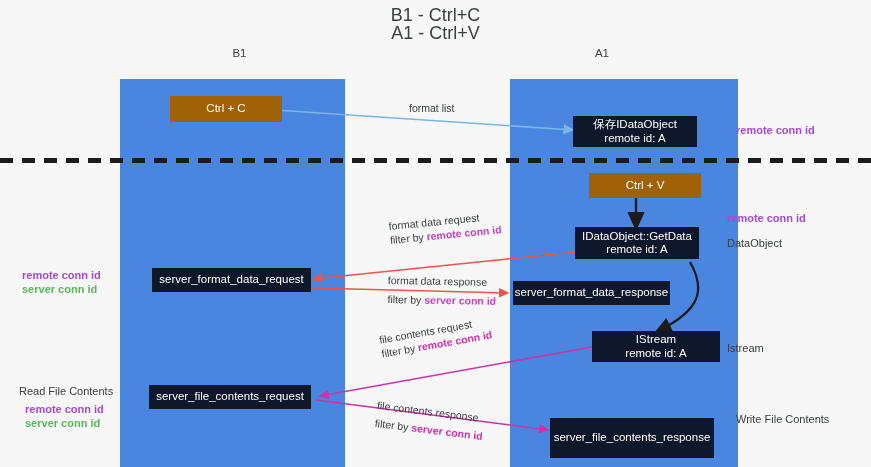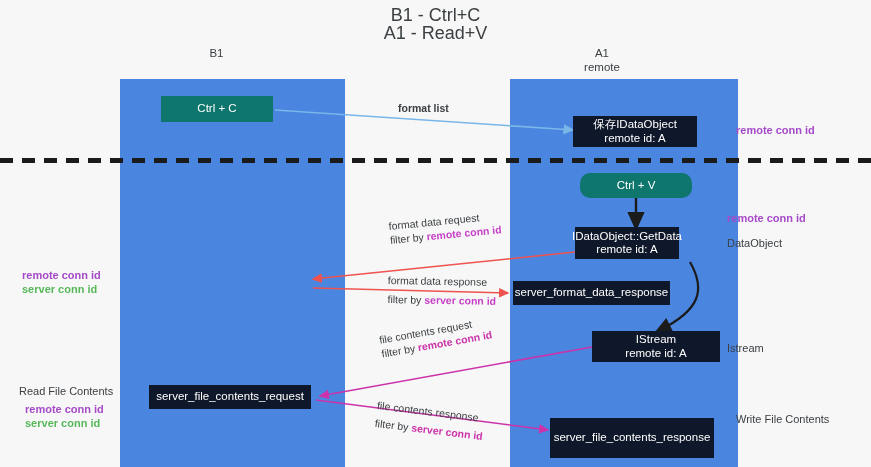--- a/index.html
+++ b/index.html
@@ -30,21 +30,21 @@
 
   
   .box{
     position:absolute;
     display:flex;flex-direction:column;align-items:center;justify-content:center;
     color:#ffffff;font-size:11.5px;line-height:13.5px;text-align:center;
     box-sizing:border-box;
     padding:2px 4px;
   }
   .box span{display:block;white-space:nowrap;}
-  .box.green{background:#0f766e;}
+  .box.green{background:#a16207;margin-left:9px;}
   .box.orange{background:#0f172a;}
 
   
   .dashline{
     position:absolute;left:0;width:871px;top:158px;height:5px;
     background:repeating-linear-gradient(to right,#1b1b1b 0 13px, rgba(0,0,0,0) 13px 22px);
   }
 
   
   .note{
@@ -64,29 +64,28 @@
 
   svg.overlay{position:absolute;left:0;top:0;width:871px;height:467px;overflow:visible;}
 </style>
 </head>
 <body>
 
 <div id="stage">
 
   <div class="title">
     <div>B1 - Ctrl+C</div>
-    <div>A1 - Read+V</div>
+    <div>A1 - Ctrl+V</div>
   </div>
 
-  <div class="col-head" style="left:104px;top:47px;width:225px;">
+  <div class="col-head" style="left:127px;top:47px;width:225px;">
     <div>B1</div>
   </div>
   <div class="col-head" style="left:488px;top:47px;width:228px;">
     <div>A1</div>
-    <div>remote</div>
   </div>
 
   <div class="lane" style="left:120px;top:79px;width:225px;height:388px;"></div>
   <div class="lane" style="left:510px;top:79px;width:228px;height:388px;"></div>
 
   <svg class="overlay" viewBox="0 0 871 467">
     <defs>
       <marker id="ah-blue" markerWidth="7" markerHeight="7" refX="6" refY="3.2" orient="auto">
         <path d="M0,0 L7,3.2 L0,6.4 z" fill="#7ab6e8"></path>
       </marker>
@@ -120,48 +119,51 @@
 
   <div class="box green" style="left:161px;top:96px;width:112px;height:26px;">
     <span>Ctrl + C</span>
   </div>
 
   <div class="box orange" style="left:573px;top:116px;width:124px;height:31px;">
     <span>保存IDataObject</span>
     <span>remote id: A</span>
   </div>
 
-  <div class="box green" style="left:580px;top:173px;width:112px;height:25px;border-radius:10px;">
+  <div class="box green" style="left:580px;top:173px;width:112px;height:25px;">
     <span>Ctrl + V</span>
   </div>
 
-  <div class="box orange" style="left:575px;top:227px;width:104px;height:32px;">
+  <div class="box orange" style="left:575px;top:227px;width:124px;height:32px;">
     <span>IDataObject::GetData</span>
     <span>remote id: A</span>
   </div>
 
   <div class="box orange" style="left:592px;top:331px;width:128px;height:31px;">
     <span>IStream</span>
     <span>remote id: A</span>
   </div>
 
+  <div class="box orange" style="left:152px;top:268px;width:159px;height:24px;">
+    <span>server_format_data_request</span>
+  </div>
 
   <div class="box orange" style="left:149px;top:385px;width:162px;height:24px;">
     <span>server_file_contents_request</span>
   </div>
 
   <div class="box orange" style="left:513px;top:281px;width:157px;height:24px;">
     <span>server_format_data_response</span>
   </div>
 
   <div class="box orange" style="left:550px;top:418px;width:164px;height:40px;">
     <span>server_file_contents_response</span>
   </div>
 
-  <div class="elabel" style="left:398px;top:101px;font-weight:bold;">
+  <div class="elabel" style="left:409px;top:101px;">
     <div>format list</div>
   </div>
 
   <div class="elabel" style="left:388px;top:219px;transform:rotate(-5.5deg);transform-origin:left top;">
     <div>format data request</div>
     <div><span>filter by </span><b class="c-purple">remote conn id</b></div>
   </div>
 
   <div class="elabel" style="left:388px;top:273px;transform:rotate(1deg);transform-origin:left top;">
     <div>format data response</div>

